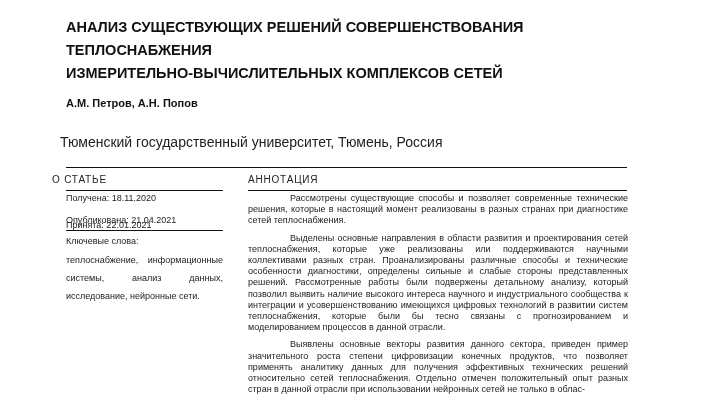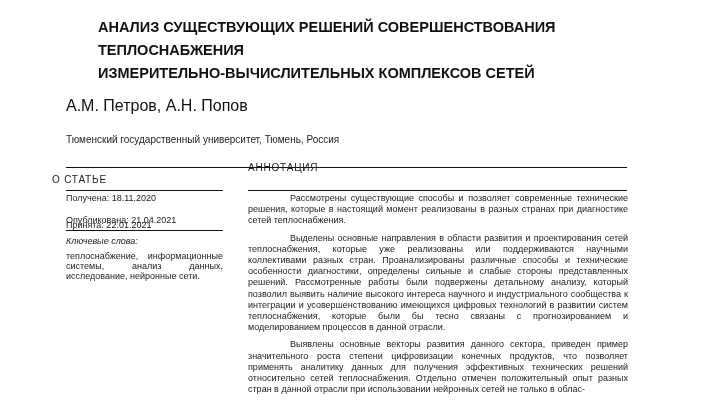--- a/index.html
+++ b/index.html
@@ -1,29 +1,29 @@
 <!DOCTYPE html>
 <html><head>
 <meta charset="utf-8">
 <style>
   html, body { margin: 0; padding: 0; background: #ffffff; }
   body { width: 710px; height: 400px; position: relative; overflow: hidden;
          font-family: "Liberation Sans", sans-serif; color: #1a1a1a; }
   .title { position: absolute; left: 66px; top: 16px; width: 560px;
            font-weight: bold; font-size: 14.5px; line-height: 23px; color: #111; }
-  .title div { white-space: nowrap; margin-left: 32px; }
-  .authors { position: absolute; left: 66px; top: 97px; font-weight: normal;
-             font-size: 16px; color: #111; }
-  .affil { position: absolute; left: 66px; top: 134px; font-size: 10px; color: #222; }
+  .title div { white-space: nowrap; }
+  .authors { position: absolute; left: 66px; top: 97px; font-weight: bold;
+             font-size: 11px; color: #111; }
+  .affil { position: absolute; left: 60px; top: 134px; font-size: 14px; color: #222; }
   .rule { position: absolute; height: 0; border-top: 1.3px solid #111; }
   .sec-head { position: absolute; font-size: 10px; letter-spacing: 0.8px; color: #222; }
   .meta { position: absolute; left: 66px; font-size: 9px; color: #222; }
-  .kw-label { position: absolute; left: 66px; top: 236px; font-size: 9px; font-style: italic; color: #222; text-align: right; }
+  .kw-label { position: absolute; left: 66px; top: 236px; font-size: 9px; color: #222; text-align: right; }
   .kw { position: absolute; left: 66px; top: 251px; width: 157px; font-size: 9px;
-        line-height: 10px; text-align: justify; color: #222; }
+        line-height: 18px; text-align: justify; color: #222; }
   .abstract { position: absolute; left: 248px; top: 193px; width: 380px;
               font-size: 9px; line-height: 11.2px; color: #222; text-align: justify; }
   .abstract p { margin: 0 0 6px 0; text-indent: 42px; }
 </style>
 </head>
 <body>
 
 <div class="title">
   <div>АНАЛИЗ СУЩЕСТВУЮЩИХ РЕШЕНИЙ СОВЕРШЕНСТВОВАНИЯ</div>
   <div>ТЕПЛОСНАБЖЕНИЯ</div>
@@ -37,19 +37,19 @@
 
 <div class="sec-head" style="left:52px; top:174px;">О СТАТЬЕ</div>
 <div class="rule" style="left:66px; top:190px; width:157px;"></div>
 <div class="meta" style="top:193px;">Получена: 18.11.2020</div>
 <div class="meta" style="top:220px;">Принята: 22.01.2021</div>
 <div class="meta" style="top:215px;">Опубликована: 21.04.2021</div>
 <div class="rule" style="left:66px; top:230px; width:157px;"></div>
 <div class="kw-label">Ключевые слова:</div>
 <div class="kw">теплоснабжение, информационные системы, анализ данных, исследование, нейронные сети.</div>
 
-<div class="sec-head" style="left:248px; top:162px;">АННОТАЦИЯ</div>
+<div class="sec-head" style="left:248px; top:174px;">АННОТАЦИЯ</div>
 <div class="rule" style="left:248px; top:190px; width:379px;"></div>
 <div class="abstract">
   <p>Рассмотрены существующие способы и позволяет современные технические решения, которые в настоящий момент реализованы в разных странах при диагностике сетей теплоснабжения.</p>
   <p>Выделены основные направления в области развития и проектирования сетей теплоснабжения, которые уже реализованы или поддерживаются научными коллективами разных стран. Проанализированы различные способы и технические особенности диагностики, определены сильные и слабые стороны представленных решений. Рассмотренные работы были подвержены детальному анализу, который позволил выявить наличие высокого интереса научного и индустриального сообщества к интеграции и усовершенствованию имеющихся цифровых технологий в развитии систем теплоснабжения, которые были бы тесно связаны с прогнозированием и моделированием процессов в данной отрасли.</p>
   <p>Выявлены основные векторы развития данного сектора, приведен пример значительного роста степени цифровизации конечных продуктов, что позволяет применять аналитику данных для получения эффективных технических решений относительно сетей теплоснабжения. Отдельно отмечен положительный опыт разных стран в данной отрасли при использовании нейронных сетей не только в облас-</p>
 </div>
 
 </body></html>

